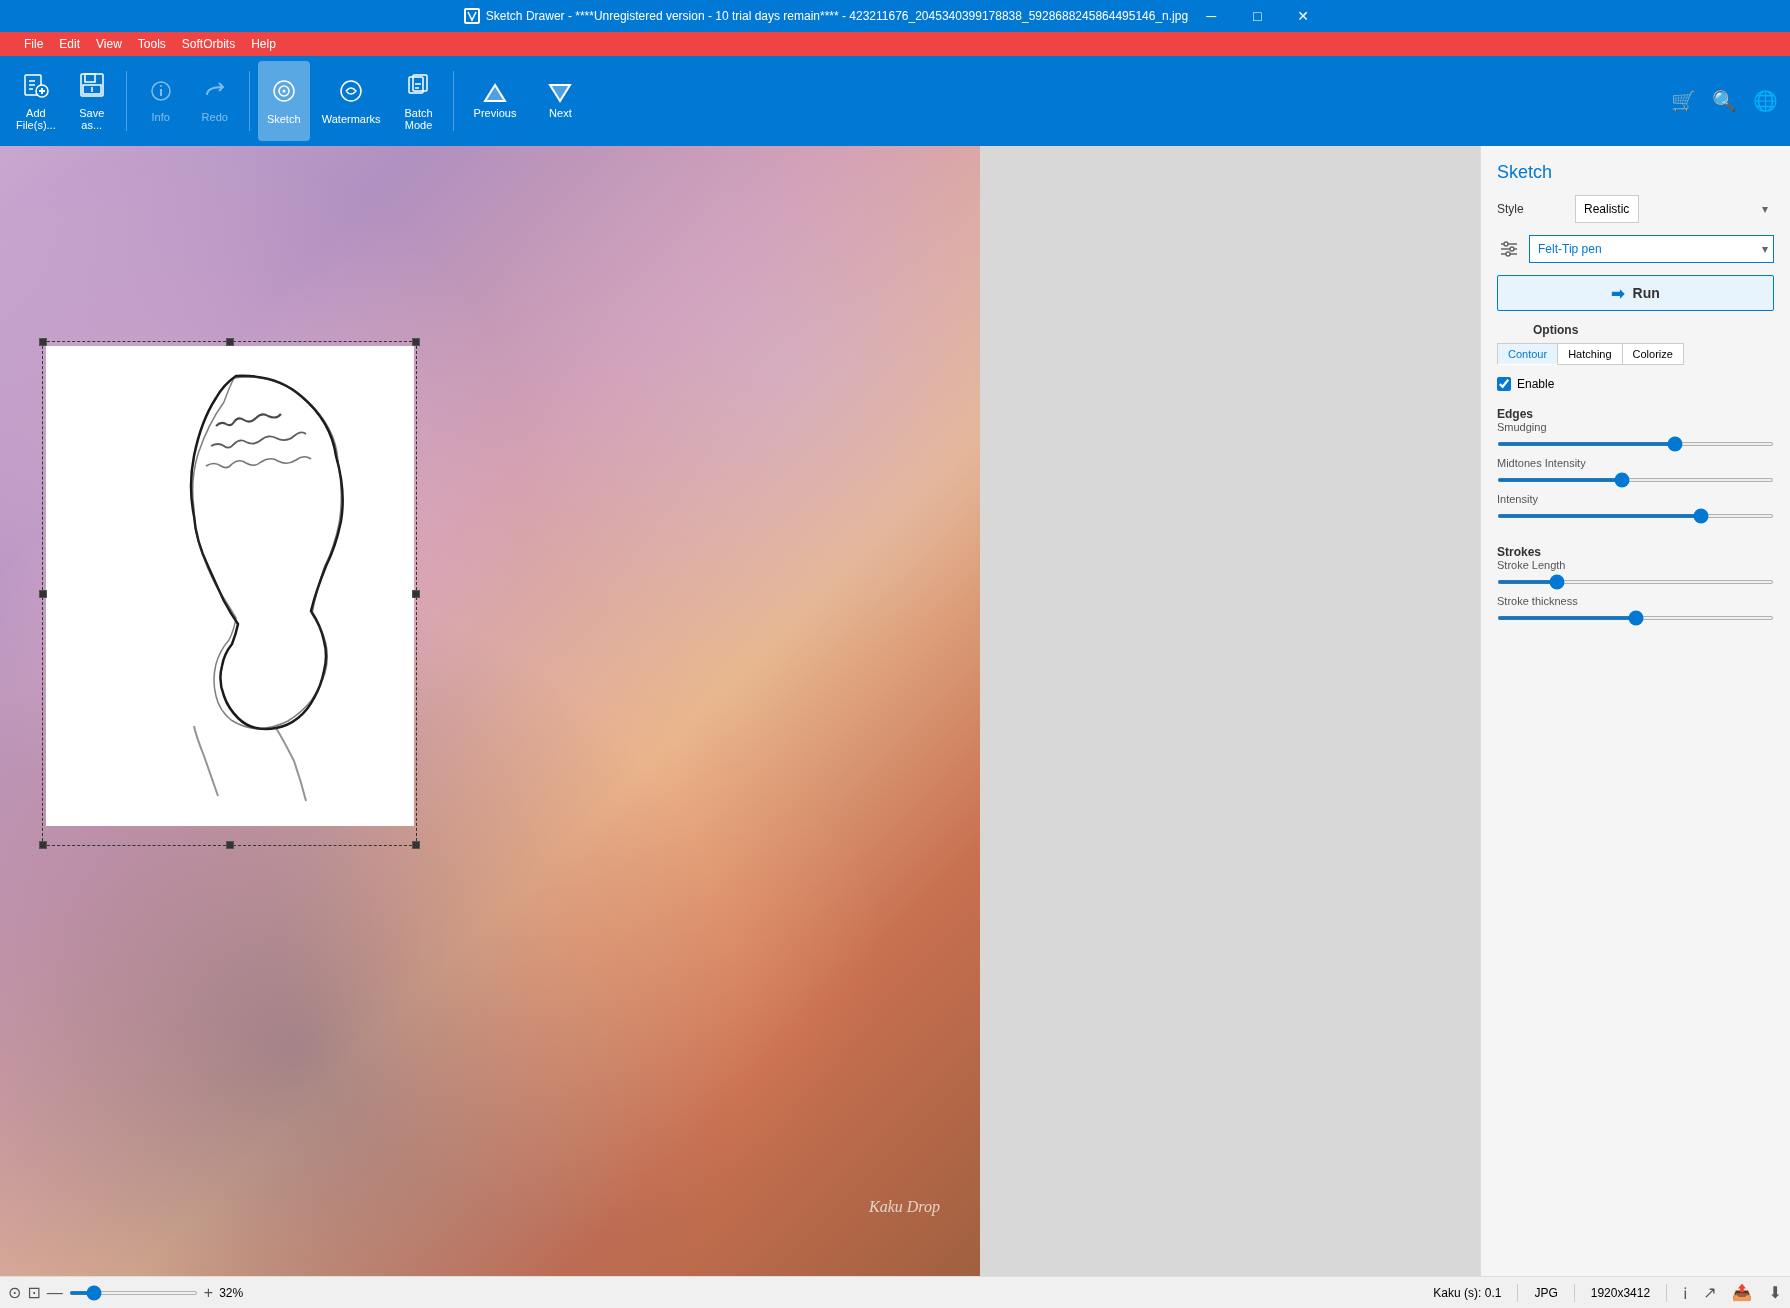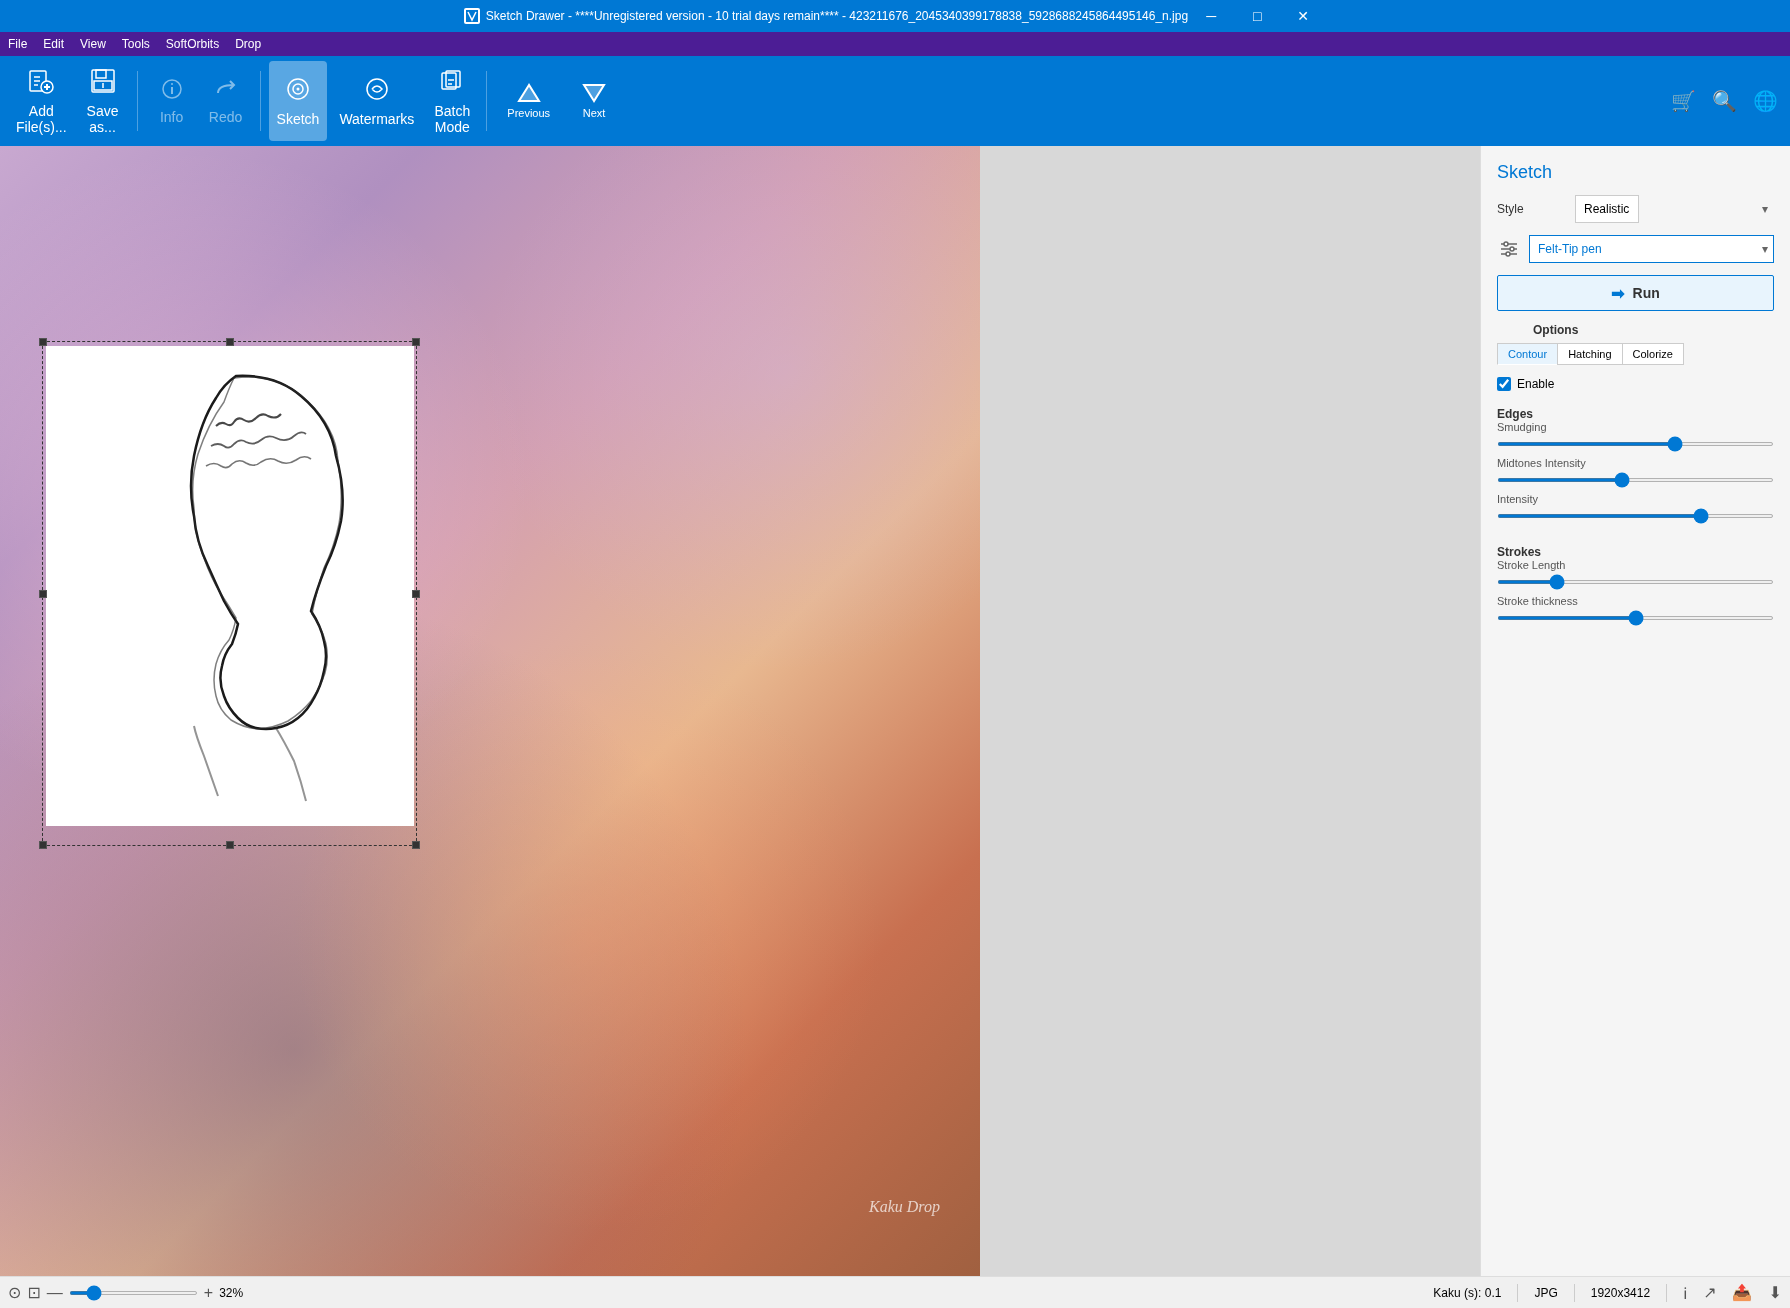--- a/index.html
+++ b/index.html
@@ -16,26 +16,26 @@
       justify-content: center;
       flex-shrink: 0;
     }
     .title-bar-left { display: flex; align-items: center; gap: 6px; font-size: 12px; }
     .title-bar-icon { width: 16px; height: 16px; background: white; border-radius: 2px; display: flex; align-items: center; justify-content: center; }
     .title-bar-controls { display: flex; gap: 0; }
     .title-bar-btn { width: 46px; height: 32px; background: transparent; border: none; color: white; cursor: pointer; font-size: 14px; display: flex; align-items: center; justify-content: center; }
 
     
     .menu-bar {
-      background: #4c1d95;
+      background: #ef4444;
       color: white;
       height: 24px;
       display: flex;
       align-items: center;
-      padding: 0 0;
+      padding: 0 16px;
       flex-shrink: 0;
     }
     .menu-item { padding: 2px 8px; cursor: pointer; font-size: 12px; border-radius: 2px; }
 
     
     .toolbar {
       background: #0078d4;
       height: 90px;
       display: flex;
       align-items: center;
@@ -55,21 +55,21 @@
       color: white;
       min-width: 52px;
       height: 80px;
       border: none;
       background: transparent;
       font-size: 11px;
       gap: 4px;
     }
     .toolbar-btn.active { background: rgba(255,255,255,0.3); }
     .toolbar-btn .icon { font-size: 24px; line-height: 1; }
-    .toolbar-btn .label { font-size: 14px; white-space: nowrap; }
+    .toolbar-btn .label { font-size: 11px; white-space: nowrap; }
     .toolbar-separator { width: 1px; height: 60px; background: rgba(255,255,255,0.3); margin: 0 4px; }
     .nav-btn {
       display: flex;
       flex-direction: column;
       align-items: center;
       cursor: pointer;
       border-radius: 4px;
       color: white;
       padding: 4px 12px;
       border: none;
@@ -292,21 +292,21 @@
     <button class="title-bar-btn close">✕</button>
   </div>
 </div>
 
 <div class="menu-bar">
   <span class="menu-item">File</span>
   <span class="menu-item">Edit</span>
   <span class="menu-item">View</span>
   <span class="menu-item">Tools</span>
   <span class="menu-item">SoftOrbits</span>
-  <span class="menu-item">Drop</span>
+  <span class="menu-item">Help</span>
 </div>
 
 <div class="toolbar">
   <div class="toolbar-group">
     <button class="toolbar-btn">
       <span class="icon">
         <svg width="28" height="28" viewBox="0 0 28 28" fill="white">
           <rect x="3" y="4" width="16" height="20" rx="1" stroke="white" stroke-width="1.5" fill="none"></rect>
           <path d="M7 10 L13 10 M7 14 L13 14 M7 18 L11 18" stroke="white" stroke-width="1.5"></path>
           <circle cx="20" cy="20" r="6" fill="#0078d4" stroke="white" stroke-width="1.5"></circle>

